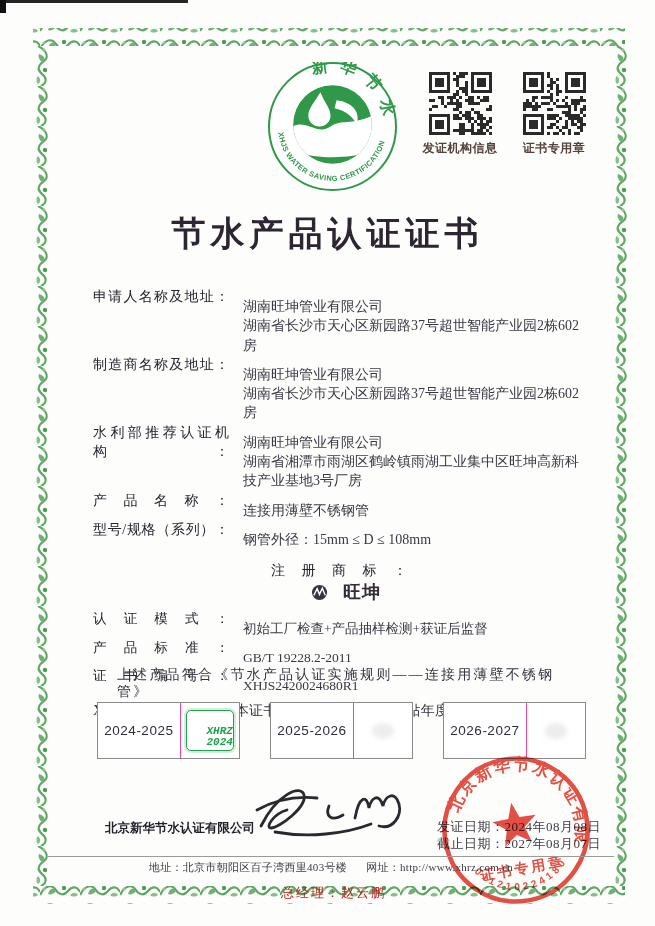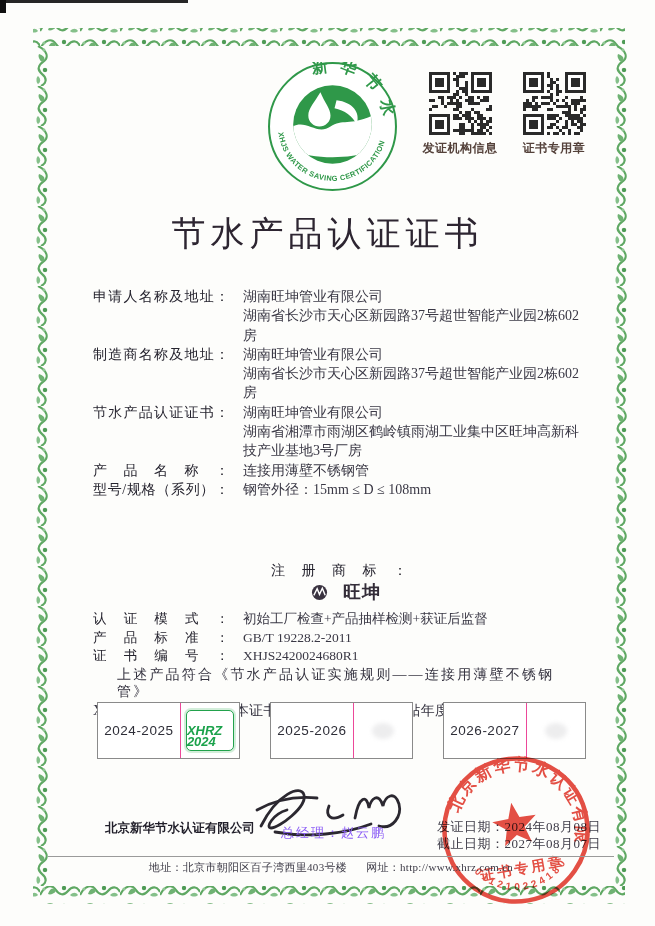--- a/index.html
+++ b/index.html
@@ -18,28 +18,28 @@
   .logo{left:266px;top:62px;width:133px;height:133px;}
 
   
   .qr-row{left:422px;top:72px;display:flex;gap:18px;}
   .qr-item{width:76px;display:flex;flex-direction:column;align-items:center;}
   .qr-box{width:63px;height:63px;}
   .qr-label{margin-top:5px;font-size:12px;font-weight:bold;color:#54413a;letter-spacing:0.5px;
             font-family:Liberation Serif, serif;white-space:nowrap;}
 
   
-  .title{left:0;top:211px;width:655px;text-align:center;font-size:34px;font-weight:normal;
+  .title{left:0;top:211px;width:655px;text-align:center;font-size:34px;font-weight:bold;
          letter-spacing:5px;color:#2d2531;font-family:"Liberation Sans","DejaVu Sans",sans-serif;}
 
   
   .content{left:93px;top:287px;width:492px;font-size:14px;line-height:19.3px;}
   .frow{display:flex;}
   .flabel{width:136px;flex-shrink:0;text-align:justify;text-align-last:justify;color:#26242f;}
-  .fval{margin-left:14px;width:338px;color:#3a3845;}
+  .fval{margin-left:14px;width:338px;color:#3a3845;margin-top:10px;}
 
   .tm-row{left:93px;top:562px;width:492px;font-size:14px;display:flex;align-items:center;flex-direction:column;}
   .tm-val{margin-left:14px;display:flex;align-items:center;gap:15px;}
   .tm-name{font-weight:bold;font-size:18px;color:#332c38;letter-spacing:1px;
            font-family:"Liberation Sans","DejaVu Sans",sans-serif;}
 
   .reg{left:93px;top:610px;width:492px;font-size:13.5px;line-height:18.5px;}
 
   .statement{left:93px;top:666px;width:487px;font-size:14px;color:#34323f;}
   .statement .s1{padding-left:24px;letter-spacing:2.2px;line-height:17px;}
@@ -52,28 +52,28 @@
          font-size:13.5px;color:#2e2e38;letter-spacing:0.5px;
          font-family:"Liberation Sans","DejaVu Sans",sans-serif;}
   .cell2{flex:1;display:flex;align-items:center;justify-content:center;position:relative;}
   .cell2.faint::after{content:"";width:22px;height:16px;border-radius:50%;
          background:rgba(140,140,150,0.16);filter:blur(2px);}
   .sticker{width:46px;border:1.5px solid #22a24c;border-radius:5px;overflow:hidden;background:#fff;
            box-shadow:0 0 0 2px rgba(130,205,150,0.35);
            font-family:"Liberation Sans","DejaVu Sans",sans-serif;}
   .sticker-head{background:#7f1d1d;color:#fff;font-size:9px;font-weight:bold;text-align:center;
                 padding:0 0;letter-spacing:0.5px;white-space:nowrap;margin-left:48px;}
-  .sticker-body{text-align:left;font-style:italic;font-weight:bold;color:#1ba24b;
-                font-size:13px;line-height:10.5px;padding:2px 0 3px;}
+  .sticker-body{text-align:right;font-style:italic;font-weight:bold;color:#1ba24b;
+                font-size:11px;line-height:10.5px;padding:2px 0 3px;font-family:Liberation Mono, monospace;}
 
   
   .issuer{left:100px;top:820px;width:160px;text-align:center;font-size:12.5px;font-weight:bold;
           color:#211f2a;line-height:17.5px;font-family:"Liberation Sans","DejaVu Sans",sans-serif;}
   .signature{left:253px;top:780px;width:170px;height:64px;}
-  .signer{left:281px;top:824px;font-size:13px;letter-spacing:2px;color:#8b5cf6;}
+  .signer{left:281px;top:884px;font-size:13px;letter-spacing:2px;color:#b91c1c;}
   .dates{left:437px;top:818px;font-size:13px;color:#3e3c48;line-height:17px;letter-spacing:0.5px;}
   .stamp{left:438px;top:752px;width:156px;height:156px;opacity:0.87;mix-blend-mode:multiply;}
 
   .rule{left:48px;top:856px;width:566px;border-top:1px solid #9a9a9a;height:0;}
   .footer{left:53px;top:860px;width:556px;text-align:center;font-size:11px;color:#3c3a46;
           letter-spacing:0.3px;white-space:nowrap;}
   .footer span{margin:0 8px;}
 </style>
 </head>
 <body>
@@ -410,21 +410,21 @@
       </div>
     </div>
     <div class="frow">
       <div class="flabel">制造商名称及地址：</div>
       <div class="fval">
         <div>湖南旺坤管业有限公司</div>
         <div>湖南省长沙市天心区新园路37号超世智能产业园2栋602房</div>
       </div>
     </div>
     <div class="frow">
-      <div class="flabel">节水产品认证证书：</div>
+      <div class="flabel">水利部推荐认证机构：</div>
       <div class="fval">
         <div>湖南旺坤管业有限公司</div>
         <div>湖南省湘潭市雨湖区鹤岭镇雨湖工业集中区旺坤高新科技产业基地3号厂房</div>
       </div>
     </div>
     <div class="frow">
       <div class="flabel">产品名称：</div>
       <div class="fval">
         <div>连接用薄壁不锈钢管</div>
       </div>

